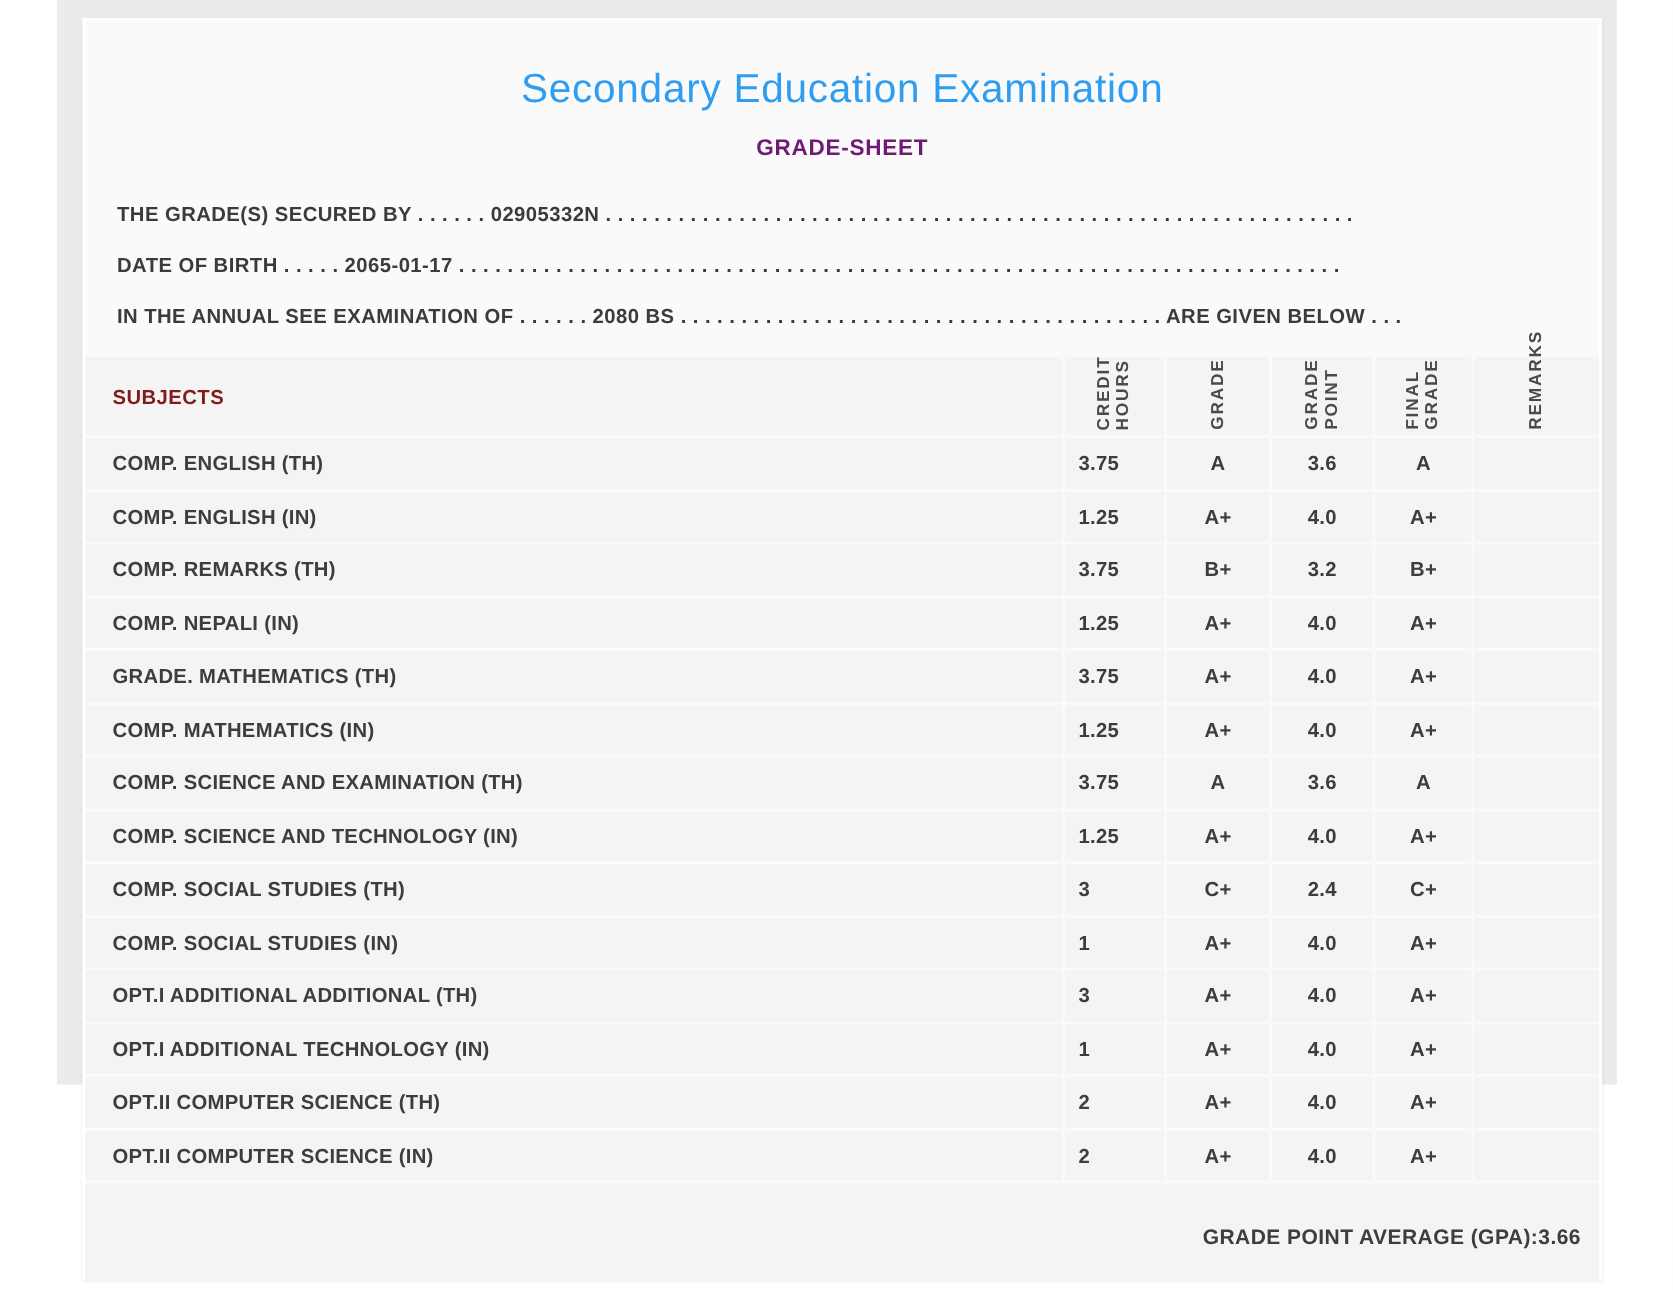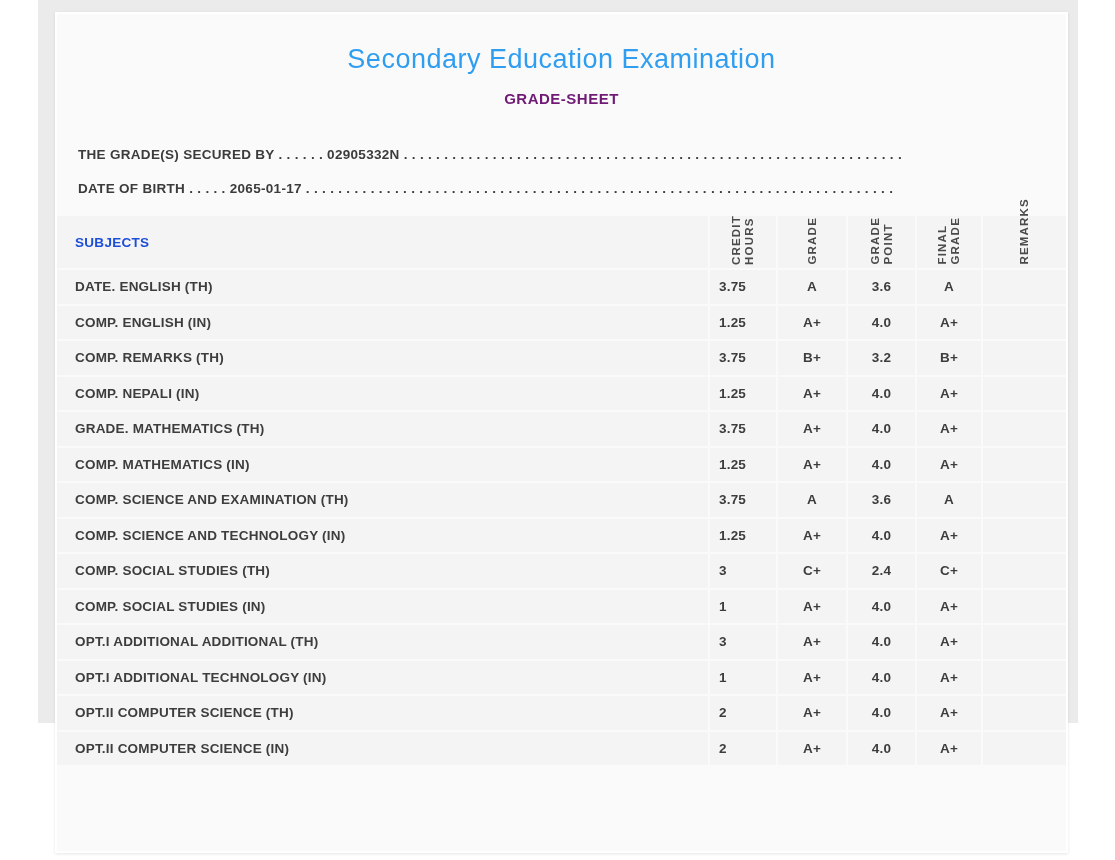--- a/index.html
+++ b/index.html
@@ -1,31 +1,31 @@
 <!DOCTYPE html>
 <html><head>
 <meta charset="utf-8">
 <style>
   * { margin:0; padding:0; box-sizing:border-box; }
   body { width:1115px; height:860px; background:#ffffff; font-family:"Liberation Sans", sans-serif; position:relative; overflow:hidden; }
   .frame { position:absolute; left:38px; top:0; width:1040px; height:723px; background:#ebebeb; }
   .card { position:absolute; left:17px; top:12px; width:1013px; height:841px; background:#fafafa; border:2px solid #ffffff; box-shadow:0 1px 3px rgba(0,0,0,0.10); }
   .title { margin-top:30px; text-align:center; font-size:27px; line-height:31px; color:#2f9ef0; letter-spacing:0.5px; font-weight:400; }
   .subtitle { margin-top:16px; text-align:center; font-size:15px; line-height:15px; font-weight:bold; color:#701a75; letter-spacing:0.5px; }
-  .meta { margin-top:42px; padding-left:21px; }
+  .meta { margin-top:30px; padding-left:21px; }
   .meta-line { font-size:13.5px; line-height:14px; font-weight:bold; color:#3b3b3b; letter-spacing:0.3px; white-space:nowrap; margin-bottom:20px; }
   .grades-table { display:grid; grid-template-columns:651px 66px 68px 67px 64px 83px; grid-template-rows:52px repeat(14, 33.5px); gap:2px; width:1009px; }
   .grades-table > div > div, .hcell, .cell { background:#f4f4f4; }
   .trow { display:contents; }
   .cell { display:flex; align-items:center; font-size:13.5px; font-weight:bold; color:#3d3d3d; letter-spacing:0.2px; }
   .c-subject { padding-left:18px; }
   .c-credit { padding-left:9px; }
   .c-center { justify-content:center; }
   .hcell { position:relative; display:flex; justify-content:center; align-items:flex-end; }
-  .h-subjects { justify-content:flex-start; align-items:center; padding-left:18px; font-size:13.5px; font-weight:bold; color:#1d4ed8; letter-spacing:0.3px; }
+  .h-subjects { justify-content:flex-start; align-items:center; padding-left:18px; font-size:13.5px; font-weight:bold; color:#7f1d1d; letter-spacing:0.3px; }
   .vlabel { writing-mode:vertical-rl; transform:rotate(180deg); white-space:pre; font-size:11.5px; font-weight:bold; letter-spacing:1.2px; line-height:13px; color:#4a4a4a; margin-bottom:3px; text-align:left; }
   .gpa-row { margin-top:2px; width:1009px; height:65px; background:#f4f4f4; display:flex; justify-content:flex-end; align-items:flex-start; padding:27px 12px 0 0; font-size:14px; font-weight:bold; color:#3d3d3d; letter-spacing:0.3px; white-space:pre; }
 </style>
 </head>
 <body>
 
 <div class="frame">
   <div class="card">
 
     <div class="title">Secondary Education Examination</div>
@@ -33,20 +33,26 @@
 
     <div class="meta">
       <div class="meta-line"><span>THE GRADE(S) SECURED BY</span>
         <span>. . . . . .</span>
         <span>02905332N</span>
         <span>. . . . . . . . . . . . . . . . . . . . . . . . . . . . . . . . . . . . . . . . . . . . . . . . . . . . . . . . . . . . . .</span></div>
       <div class="meta-line"><span>DATE OF BIRTH</span>
         <span>. . . . .</span>
         <span>2065-01-17</span>
         <span>. . . . . . . . . . . . . . . . . . . . . . . . . . . . . . . . . . . . . . . . . . . . . . . . . . . . . . . . . . . . . . . . . . . . . . . . .</span></div>
+      <div class="meta-line"><span>IN THE ANNUAL SEE EXAMINATION OF</span>
+        <span>. . . . . .</span>
+        <span>2080 BS</span>
+        <span>. . . . . . . . . . . . . . . . . . . . . . . . . . . . . . . . . . . . . . . .</span>
+        <span>ARE GIVEN BELOW</span>
+        <span>. . .</span></div>
     </div>
 
     <div class="grades-table">
       <div class="trow">
         <div class="hcell h-subjects">SUBJECTS</div>
         <div class="hcell">
             <span class="vlabel">CREDIT
 HOURS</span>
           </div>
         <div class="hcell">
@@ -59,21 +65,21 @@
         <div class="hcell">
             <span class="vlabel">FINAL
 GRADE</span>
           </div>
         <div class="hcell">
             <span class="vlabel">REMARKS</span>
           </div>
       </div>
 
       <div class="trow">
-        <div class="cell c-subject">DATE. ENGLISH (TH)</div>
+        <div class="cell c-subject">COMP. ENGLISH (TH)</div>
         <div class="cell c-credit">3.75</div>
         <div class="cell c-center">A</div>
         <div class="cell c-center">3.6</div>
         <div class="cell c-center">A</div>
         <div class="cell c-center"></div>
       </div>
       <div class="trow">
         <div class="cell c-subject">COMP. ENGLISH (IN)</div>
         <div class="cell c-credit">1.25</div>
         <div class="cell c-center">A+</div>
@@ -172,15 +178,16 @@
       <div class="trow">
         <div class="cell c-subject">OPT.II COMPUTER SCIENCE (IN)</div>
         <div class="cell c-credit">2</div>
         <div class="cell c-center">A+</div>
         <div class="cell c-center">4.0</div>
         <div class="cell c-center">A+</div>
         <div class="cell c-center"></div>
       </div>
     </div>
 
+    <div class="gpa-row"><span>GRADE POINT AVERAGE (GPA)</span> <span>:</span> <span>3.66</span></div>
 
   </div>
 </div>
 
 </body></html>

